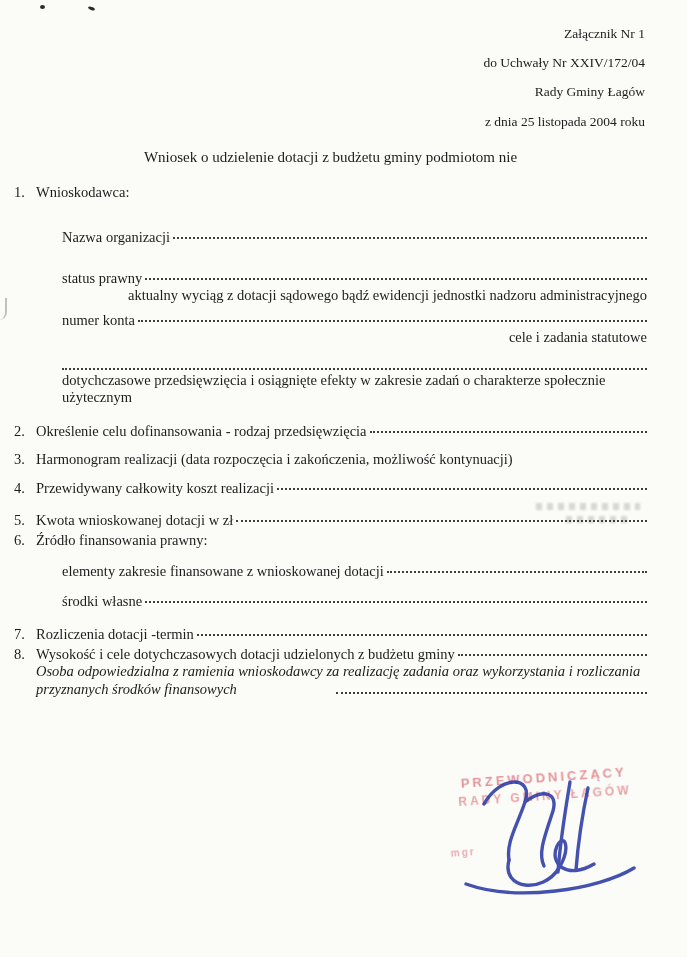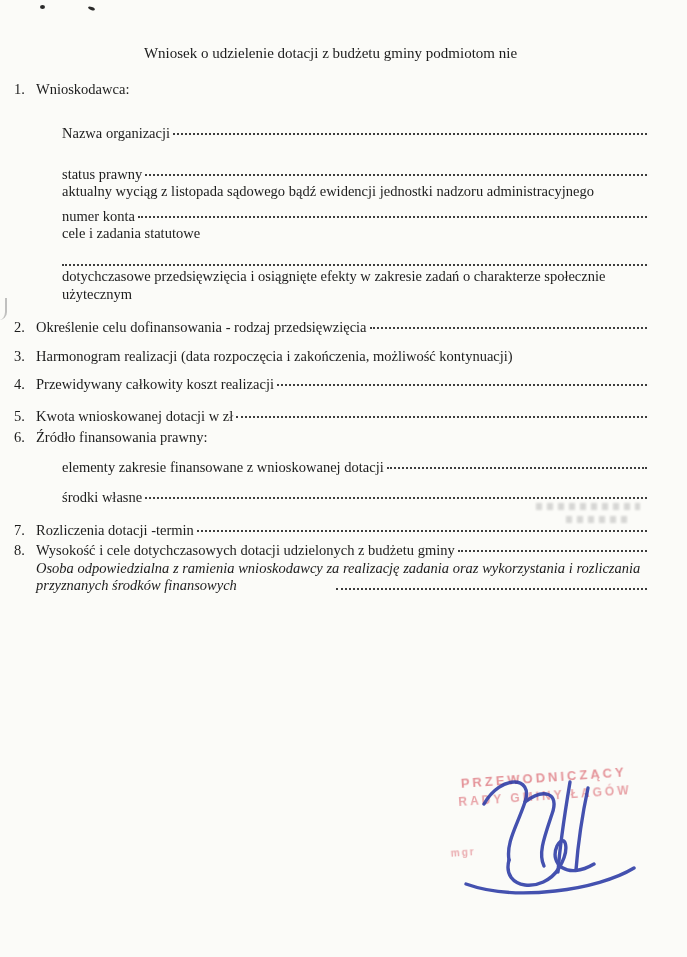--- a/index.html
+++ b/index.html
@@ -64,21 +64,21 @@
     transform: translateY(-3px);
     margin-left: 3px;
     height: 1px;
   }
   .leader-row {
     border-bottom: 2px dotted #3d3d3d;
     height: 14px;
     margin-top: 9px;
   }
 
-  .tight { line-height: 1.14; }
+  .tight { line-height: 1.14; text-align: right; }
   .tight .frow { margin-top: 1px; }
 
   .para { position: relative; font-style: italic; }
   .leader-abs {
     position: absolute;
     right: 0;
     bottom: 4px;
     border-bottom: 2px dotted #3d3d3d;
     height: 1px;
   }
@@ -168,20 +168,26 @@
 <body>
 
 <div class="page">
 
   <div class="speck a"></div>
   <div class="speck b"></div>
   <div class="edge-mark"></div>
   <div class="bleed b1"></div>
   <div class="bleed b2"></div>
 
+  <div class="annex">
+    <div>Załącznik Nr 1</div>
+    <div>do Uchwały Nr XXIV/172/04</div>
+    <div>Rady Gminy Łagów</div>
+    <div>z dnia 25 listopada 2004 roku</div>
+  </div>
 
   <div class="title mt-title">
     <div>Wniosek o udzielenie dotacji z budżetu gminy podmiotom nie</div>
   </div>
 
   <div class="item mt-item1">
     <span class="num">1.</span>
     <span class="body">Wnioskodawca:</span>
   </div>
 
@@ -190,21 +196,21 @@
       <span class="lbl">Nazwa organizacji</span>
       <span class="leader"></span>
     </div>
   </div>
 
   <div class="sub mt-group tight">
     <div class="frow">
       <span class="lbl">status prawny</span>
       <span class="leader"></span>
     </div>
-    <div>aktualny wyciąg z listopada sądowego bądź ewidencji jednostki nadzoru administracyjnego</div>
+    <div>aktualny wyciąg z dotacji sądowego bądź ewidencji jednostki nadzoru administracyjnego</div>
   </div>
 
   <div class="sub mt-konto tight">
     <div class="frow">
       <span class="lbl">numer konta</span>
       <span class="leader"></span>
     </div>
     <div>cele i zadania statutowe</div>
     <div class="leader-row"></div>
   </div>

